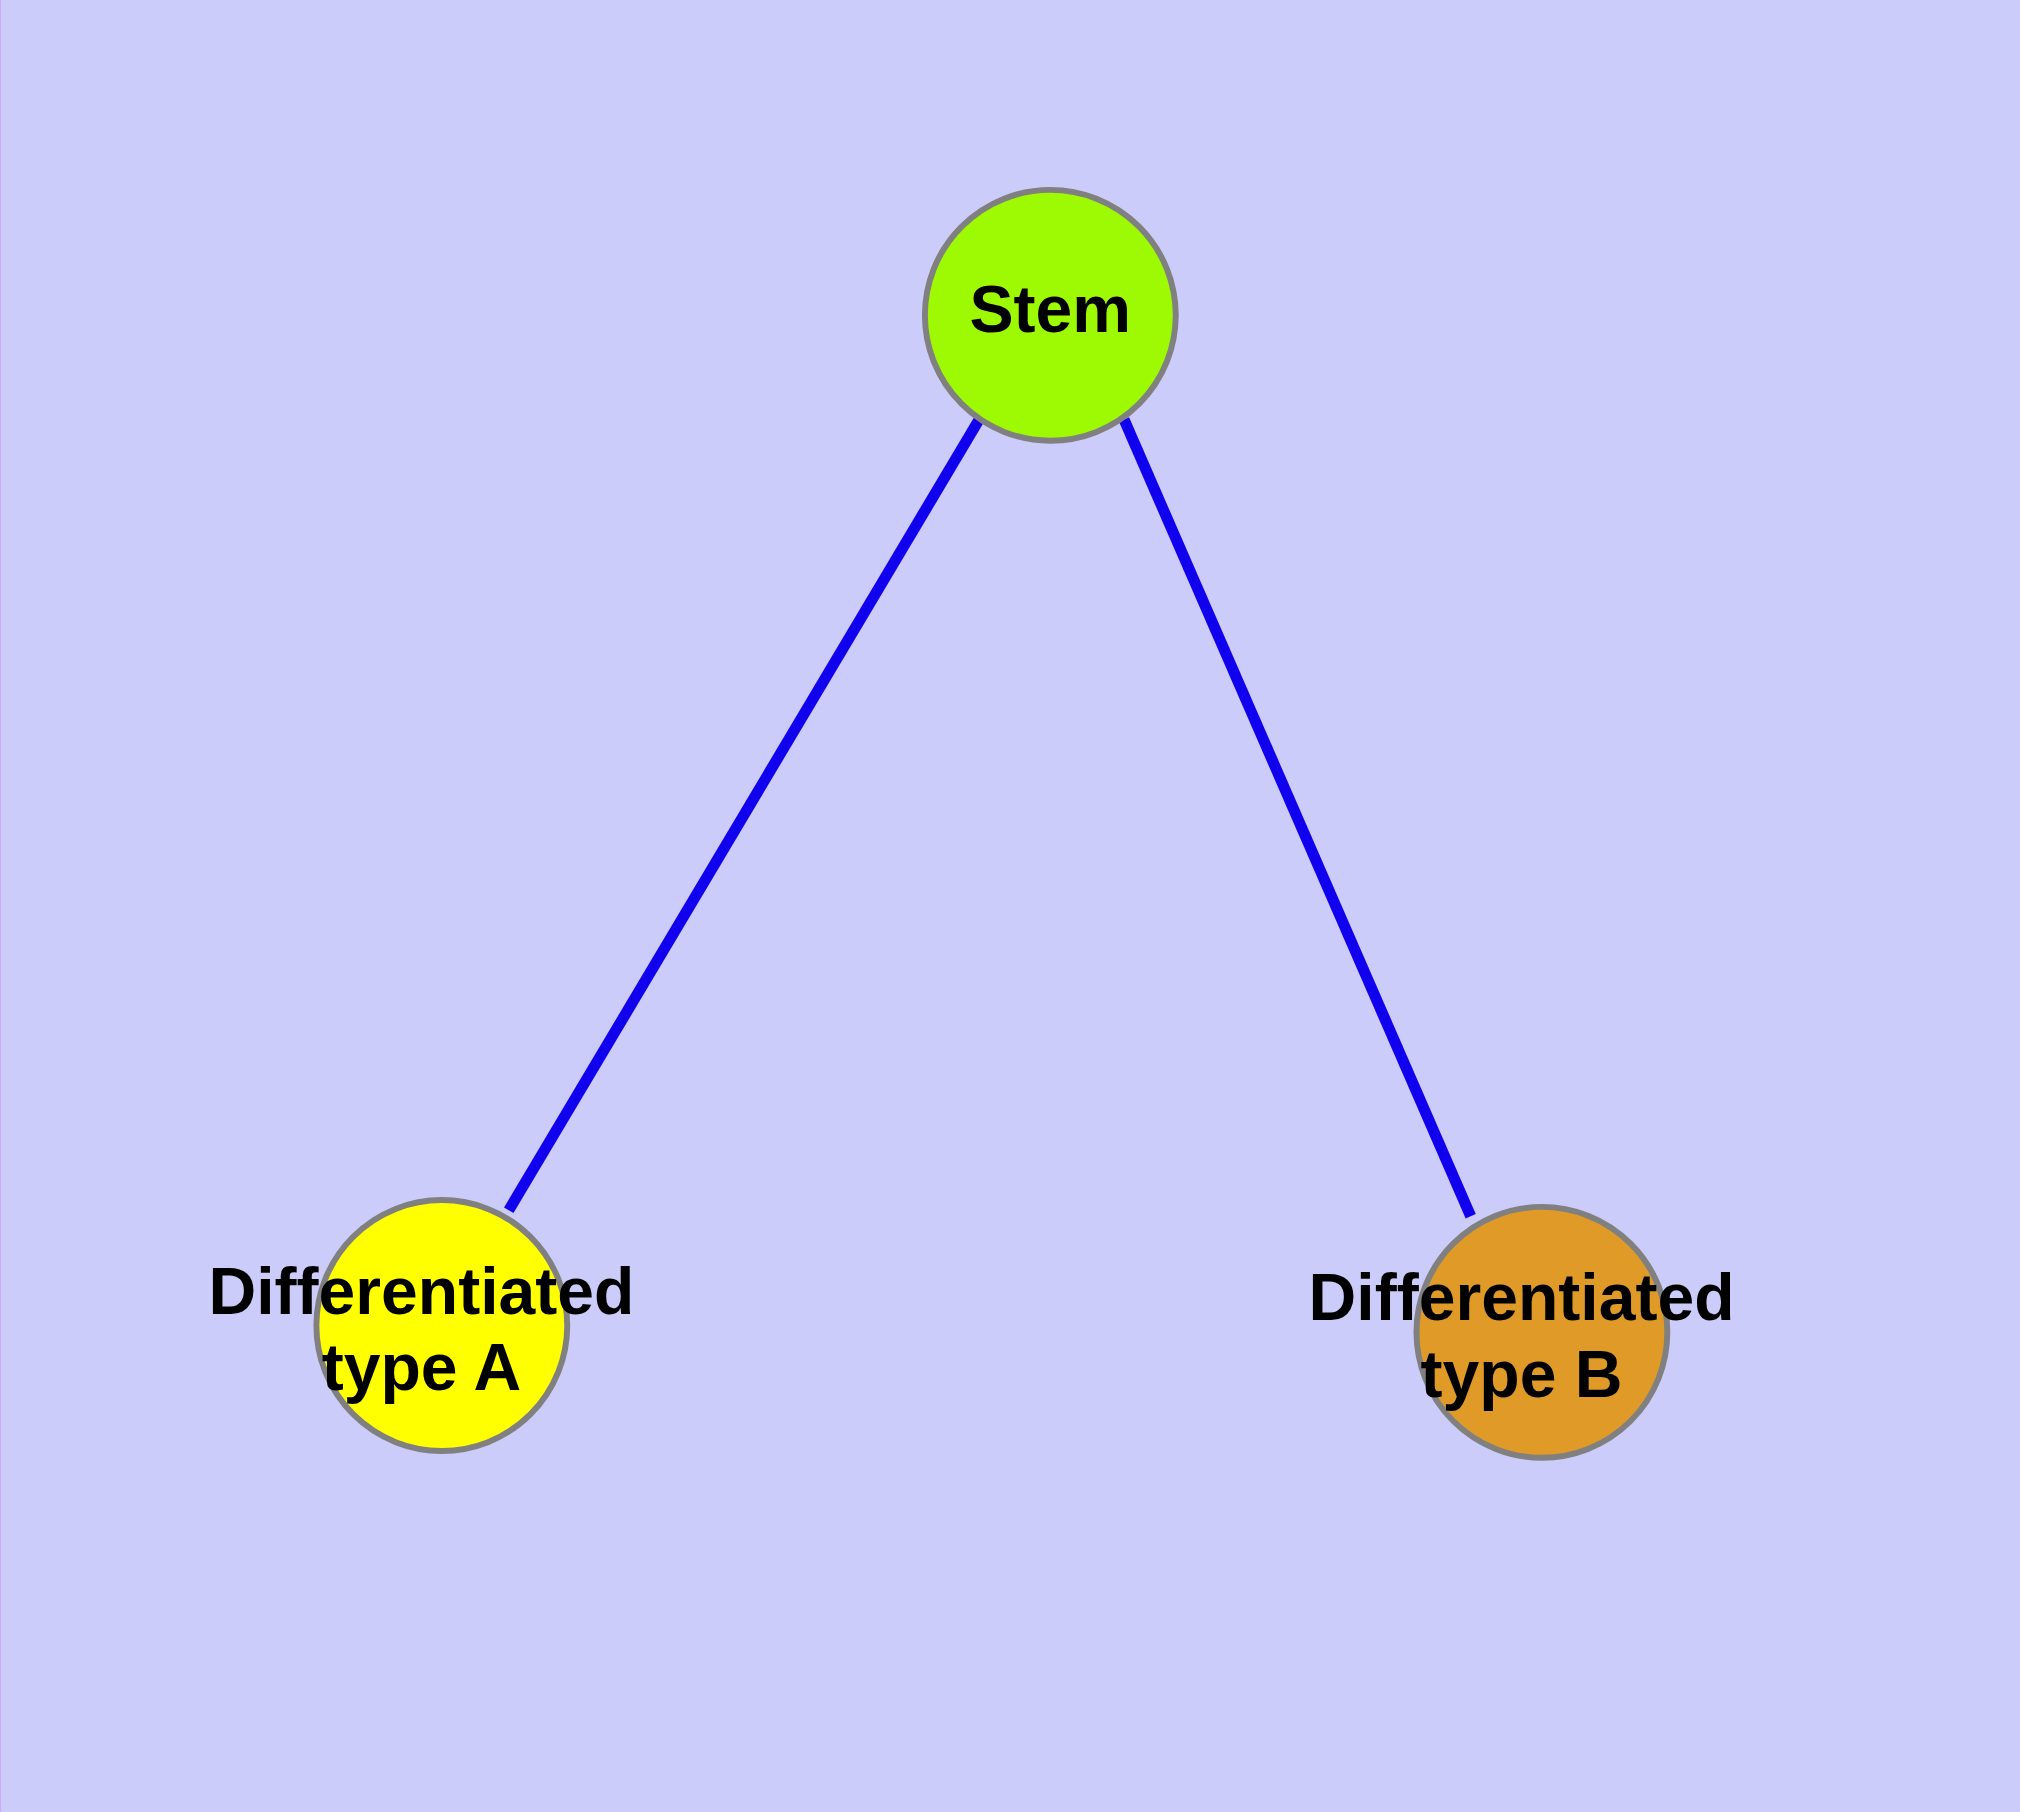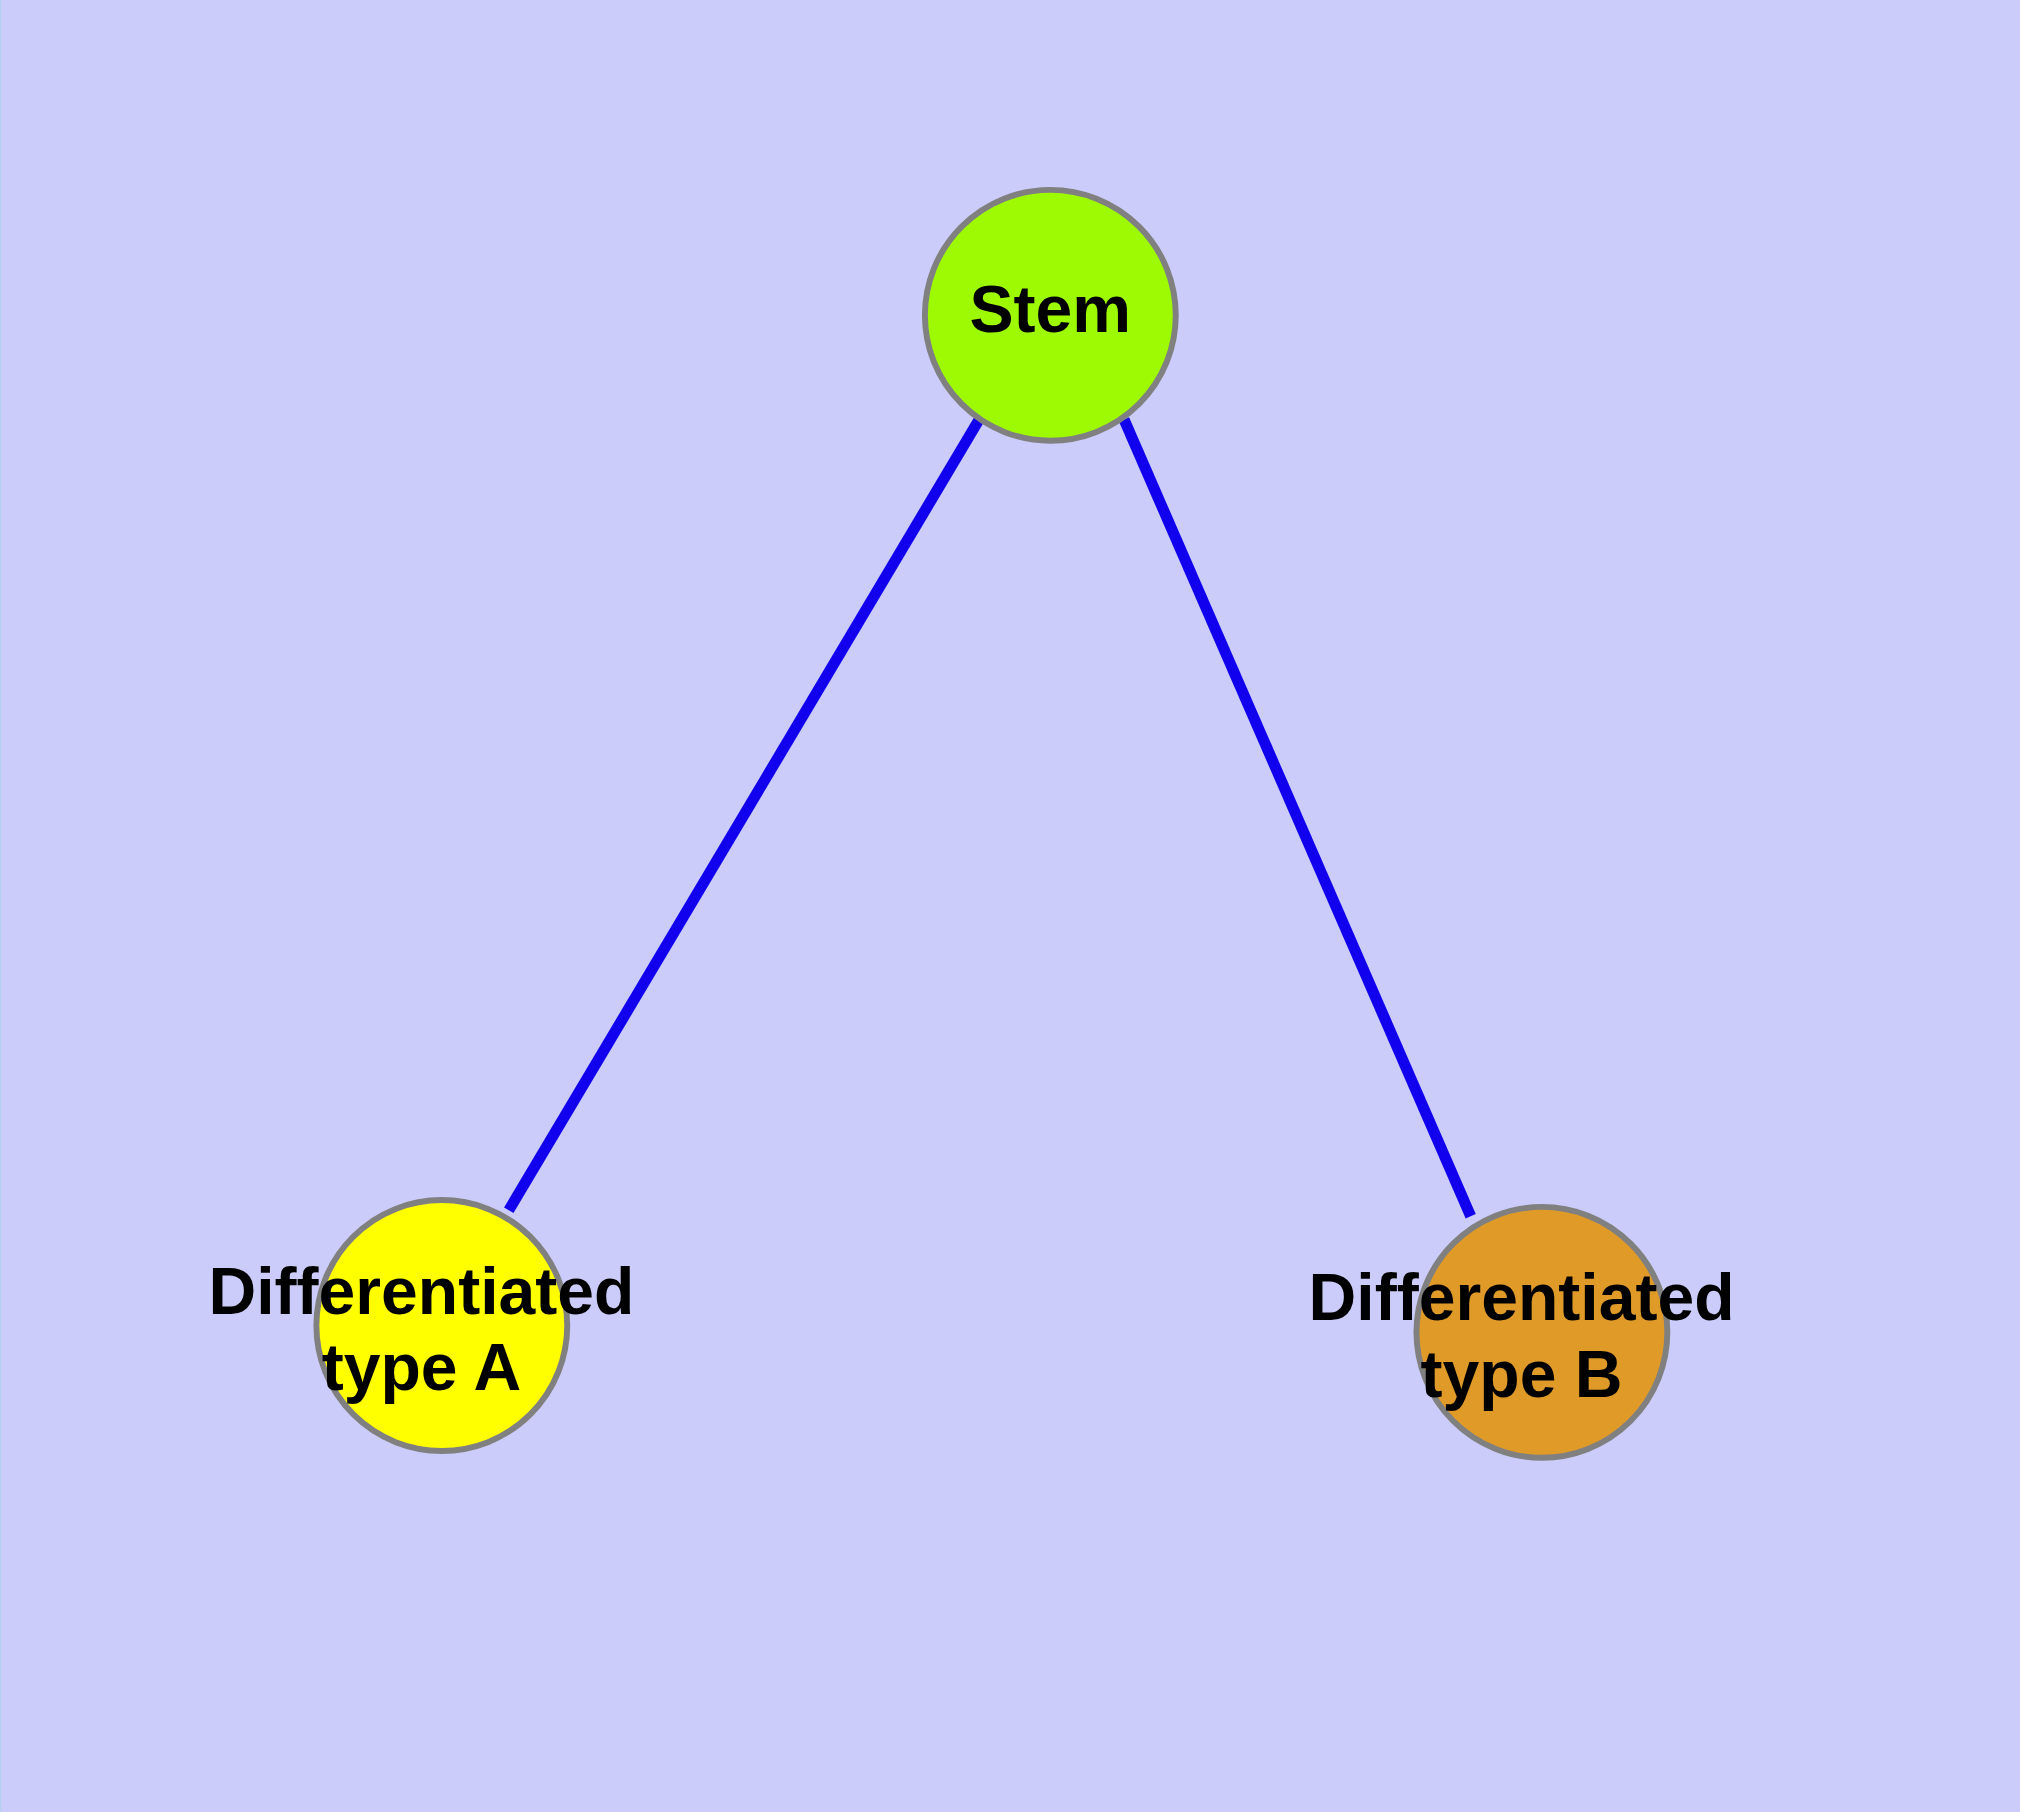--- a/index.html
+++ b/index.html
@@ -29,21 +29,21 @@
     font-weight: bold;
     fill: #000000;
     text-anchor: middle;
     dominant-baseline: middle;
     white-space: pre;
   }
 </style>
 </head>
 <body>
 
-<div id="canvas" style="width: 2021px; height: 1812px; background: #5eead4;">
+<div id="canvas" style="width: 2021px; height: 1812px; background: #d946ef;">
   <svg id="graph-svg" viewBox="0 0 2384 2138" style="width: 2021px; height: 1812px;">
 
     <rect id="bg-rect" x="0" y="0" width="2384" height="2138" fill="#ccccfa"></rect>
 
     <g id="edges-layer">
         <line x1="1155" y1="495" x2="600" y2="1428" stroke="#1100ee" stroke-width="13" stroke-linecap="butt"></line>
         <line x1="1326" y1="495" x2="1735" y2="1435" stroke="#1100ee" stroke-width="13" stroke-linecap="butt"></line>
       </g>
 
     <g id="nodes-layer">

